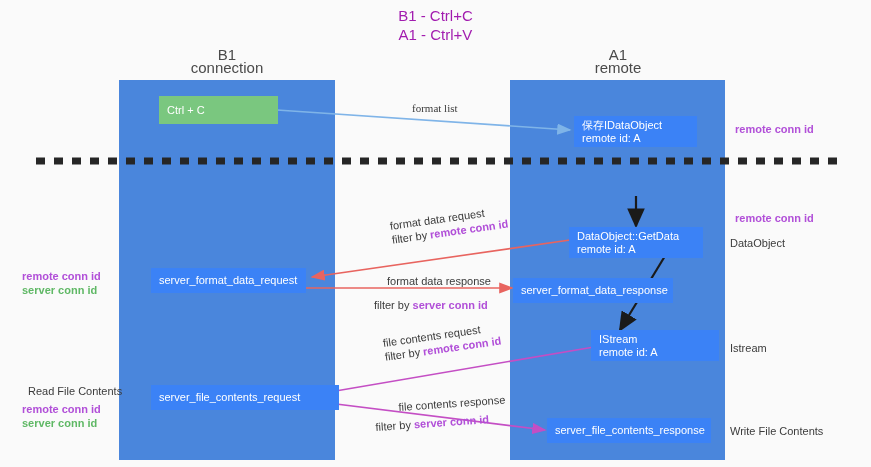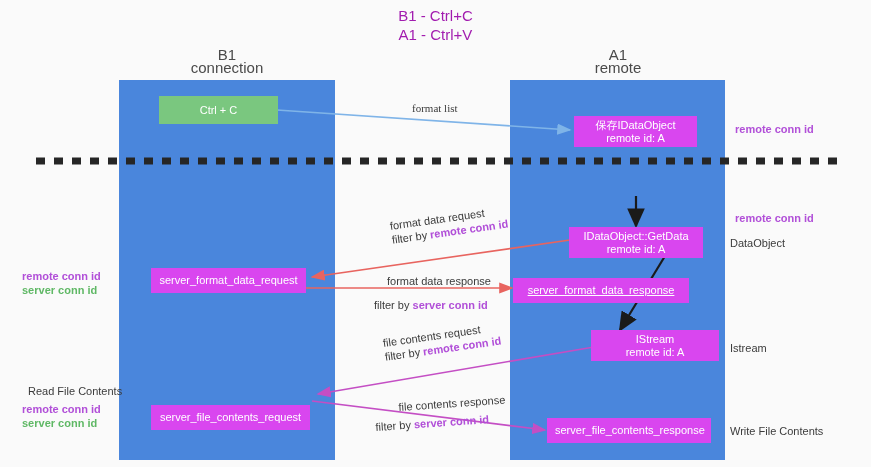--- a/index.html
+++ b/index.html
@@ -24,25 +24,25 @@
     font-size:15px;line-height:13px;width:200px;
   }
 
   
   .lane{position:absolute;background:#4a86dc;}
 
   
   .node{
     position:absolute;box-sizing:border-box;
     display:flex;align-items:center;justify-content:center;
-    text-align:center;color:#ffffff;font-size:11px;line-height:13px;
+    color:#ffffff;font-size:11px;line-height:13px;
     padding:2px 8px;
   }
   .node.green{background:#7ac77f;}
-  .node.orange{background:#d946ef;}
+  .node.orange{background:#3b82f6;}
   .node span{display:block;width:100%;}
 
   
   .note{position:absolute;font-size:11px;line-height:14px;white-space:nowrap;}
   .note .purple{color:#b14fd8;font-weight:bold;}
   .note .green{color:#5fb865;font-weight:bold;}
   .note .black{color:#3b3b3b;}
 
   
   .elabel{
@@ -112,38 +112,38 @@
     <span>Ctrl + C</span>
   </div>
 
   <div class="node orange" style="left:574px;top:116px;width:123px;height:31px;flex-direction:column;">
     <span>保存IDataObject</span>
     <span>remote id: A</span>
   </div>
 
 
   <div class="node orange" style="left:569px;top:227px;width:134px;height:31px;flex-direction:column;">
-    <span>IDataObject::GetData</span>
+    <span>DataObject::GetData</span>
     <span>remote id: A</span>
   </div>
 
   <div class="node orange" style="left:151px;top:268px;width:155px;height:25px;">
     <span>server_format_data_request</span>
   </div>
 
-  <div class="node orange" style="left:513px;top:278px;width:176px;height:25px;text-decoration:underline;">
+  <div class="node orange" style="left:513px;top:278px;width:160px;height:25px;">
     <span>server_format_data_response</span>
   </div>
 
   <div class="node orange" style="left:591px;top:330px;width:128px;height:31px;flex-direction:column;">
     <span>IStream</span>
     <span>remote id: A</span>
   </div>
 
-  <div class="node orange" style="left:151px;top:405px;width:159px;height:25px;">
+  <div class="node orange" style="left:151px;top:385px;width:188px;height:25px;">
     <span>server_file_contents_request</span>
   </div>
 
   <div class="node orange" style="left:547px;top:418px;width:164px;height:25px;">
     <span>server_file_contents_response</span>
   </div>
 
   <div class="elabel" style="left:412px;top:101px;font-family:Liberation Serif, serif;">
     <span>format list</span>
   </div>

